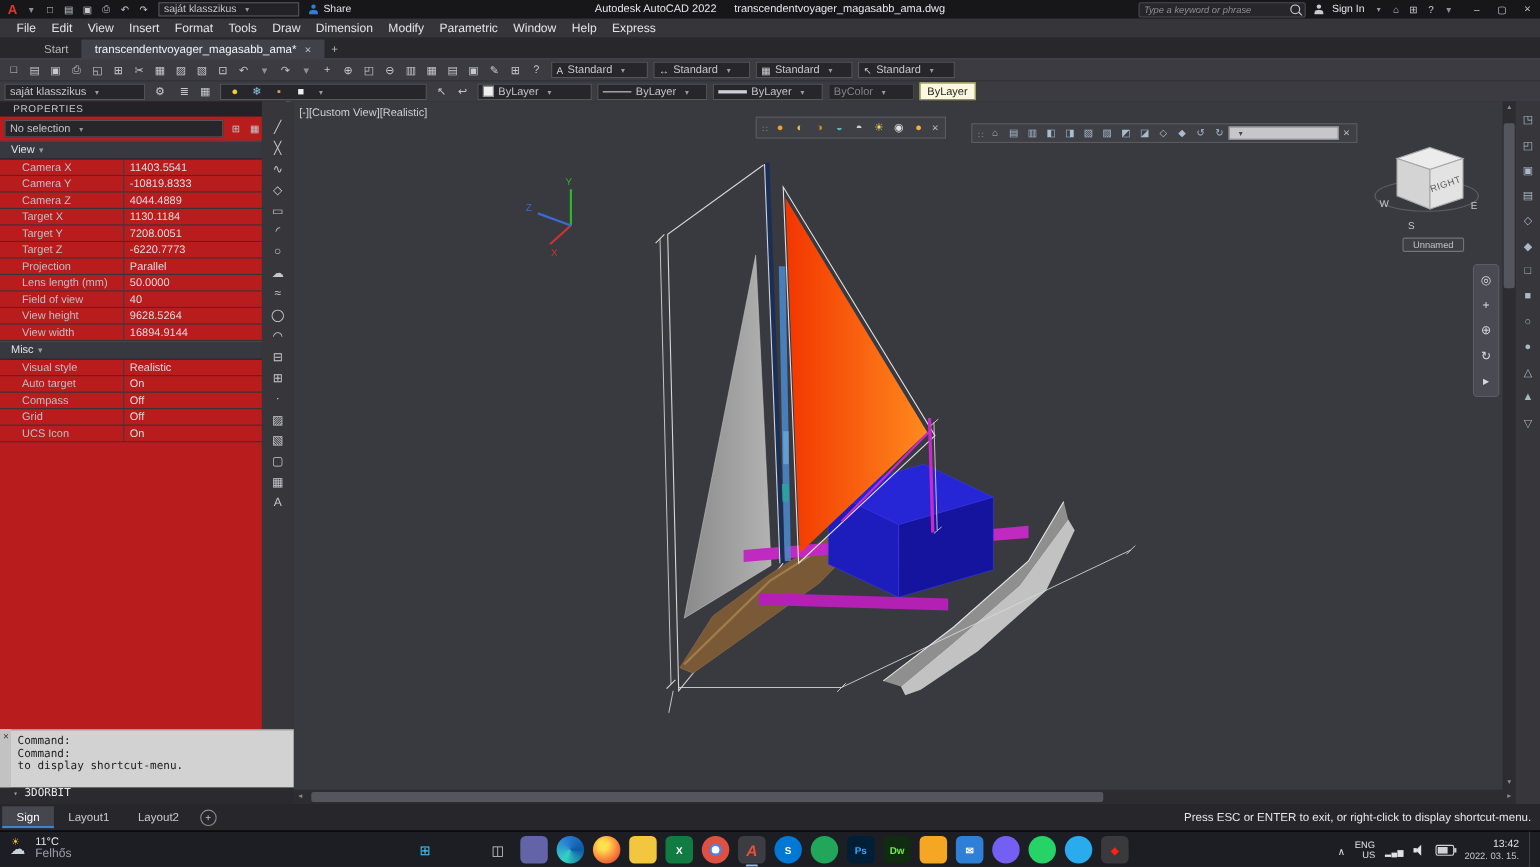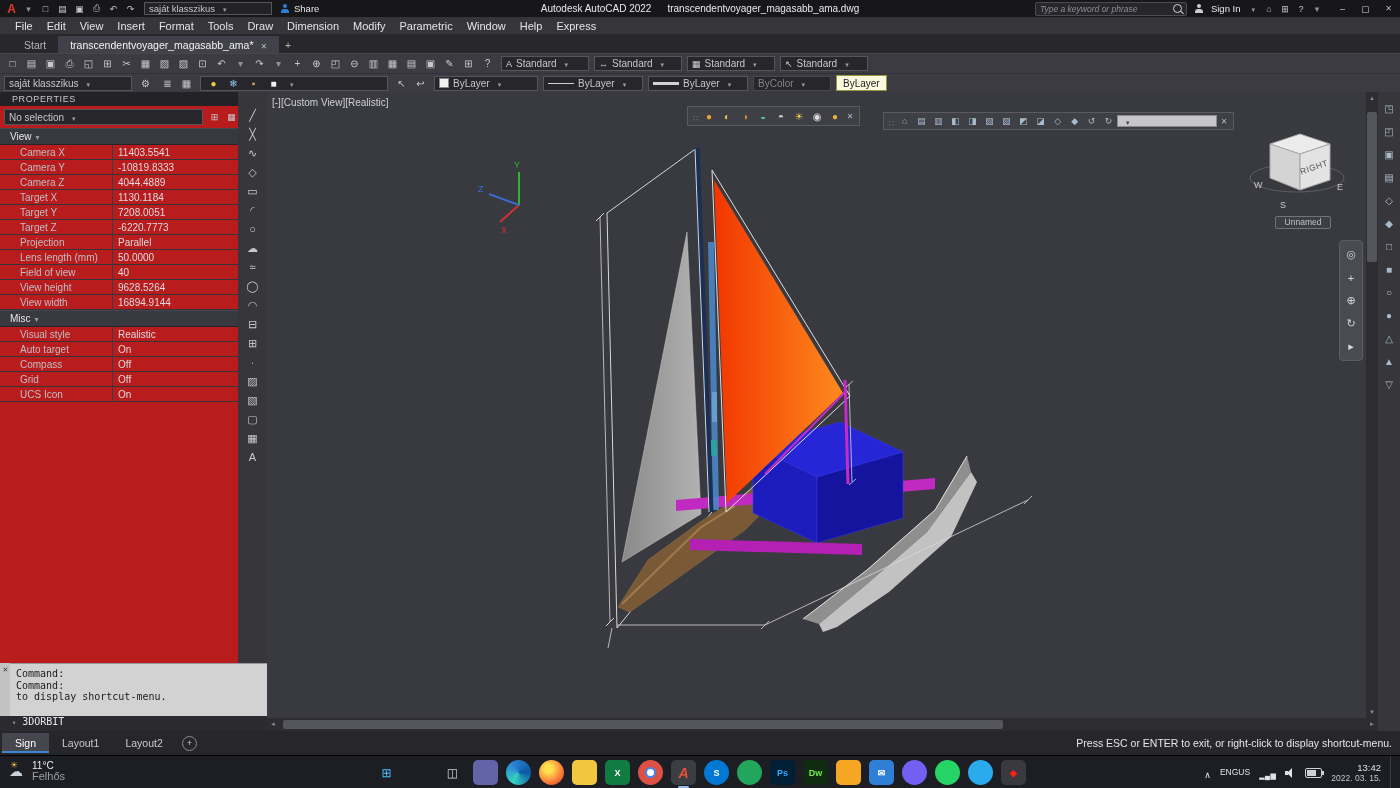--- a/index.html
+++ b/index.html
@@ -30,21 +30,21 @@
   .mag{width:7px;height:7px;border:1.4px solid #cfd2d8;border-radius:50%;position:relative;flex:0 0 auto}
   .mag::after{content:'';position:absolute;width:4px;height:1.4px;background:#cfd2d8;transform:rotate(45deg);right:-3px;bottom:-1px}
   #signin{font-size:9.5px;color:#e8e8ec}
   #tb-right .strip .icon{width:14px;height:14px;font-size:9px}
   #winctl{display:flex;height:17px}
   #winctl .icon{width:23px;height:17px;font-size:9px;color:#cfd2d8}
   
   #menubar{left:0;top:17px;width:1400px;height:17px;background:#35353a;display:flex;align-items:center;font-size:11px;color:#e4e4e8;padding-left:8px;box-sizing:border-box}
   #menubar span{padding:0 7px}
   
-  #filetabs{left:0;top:34px;width:1400px;height:19px;background:#28282c;display:flex;align-items:flex-end;padding-left:12px;box-sizing:border-box;font-size:10.5px;color:#b4b4ba}
+  #filetabs{left:0;top:34px;width:1400px;height:19px;background:#28282c;display:flex;align-items:flex-end;padding-left:28px;box-sizing:border-box;font-size:10.5px;color:#b4b4ba}
   .ftab{height:17px;display:flex;align-items:center;padding:0 12px;gap:7px}
   .ftab.active{background:#41414a;color:#f2f2f6}
   .newtab{width:18px;height:17px;display:flex;align-items:center;justify-content:center;color:#b4b4ba}
   
   #toolbar1{left:0;top:53px;width:1400px;height:20px;background:#3b3b41;border-top:1px solid #46464c;display:flex;align-items:center;padding-left:4px;gap:5px;box-sizing:border-box}
   #toolbar1 .strip .icon,#toolbar2 .strip .icon{width:17px;height:16px;font-size:10px}
   .combo.w88{width:88px}
   .cicon{font-size:9px;color:#cfd2d8}
   #toolbar2{left:0;top:73px;width:1400px;height:19px;background:#3b3b41;border-top:1px solid #31313a;display:flex;align-items:center;padding-left:4px;gap:5px;box-sizing:border-box}
   .swatch{width:8px;height:8px;background:#f0f0f0;border:1px solid #888;flex:0 0 auto}
@@ -116,21 +116,21 @@
   #tb-icons .icon{width:25px;height:25px;border-radius:5px;font-size:12px}
   #tb-icons .icon.active{background:rgba(255,255,255,.14)}
   #tb-icons .icon.active::after{content:'';position:absolute;bottom:-3px;left:7px;width:11px;height:2px;background:#98b9e8;border-radius:1px}
   #tb-icons .icon.acad{font-weight:bold;font-size:14px;font-style:italic}
   #tb-icons .icon.small9{font-size:9px;font-weight:bold}
   #tb-icons .icon.chrome::after{content:'';position:absolute;left:7px;top:7px;width:7px;height:7px;background:#fff;border:2px solid #4285f4;border-radius:50%}
   #tb-icons .icon.fx{background:radial-gradient(circle at 38% 35%,#ffe14d 0 18%,#ff9640 48%,#e5552e 80%)}
   #tb-icons .icon.edge{background:conic-gradient(from 210deg,#35d2c4,#2a7fd4,#0c59a4,#35d2c4)}
   #tray{position:absolute;right:6px;top:0;height:33px;display:flex;align-items:center;gap:9px;color:#dfe2e6}
   .chev::after{content:'∧';font-size:9px}
-  #lang{display:flex;flex-direction:row;align-items:flex-end;font-size:8.5px;line-height:9px}
+  #lang{display:flex;flex-direction:column;align-items:flex-end;font-size:8.5px;line-height:9px}
   .net::after{content:'▂▄▆';font-size:7px;letter-spacing:.5px}
   .vol{width:11px;height:10px;position:relative}
   .vol::before{content:'';position:absolute;left:0;top:3px;width:3px;height:4px;background:#dfe2e6}
   .vol::after{content:'';position:absolute;left:2px;top:0;border-top:5px solid transparent;border-bottom:5px solid transparent;border-right:5px solid #dfe2e6}
   .bat{width:15px;height:8px;border:1px solid #cfd2d6;border-radius:2px;position:relative}
   .bat::before{content:'';position:absolute;left:1px;top:1px;bottom:1px;width:9px;background:#cfd2d6}
   .bat::after{content:'';position:absolute;right:-3px;top:2px;width:2px;height:4px;background:#cfd2d6}
   #clock{display:flex;flex-direction:column;align-items:flex-end;line-height:11px}
   #clk-time{font-size:9.5px}
   #clk-date{font-size:8.5px;color:#c4c8ce}

